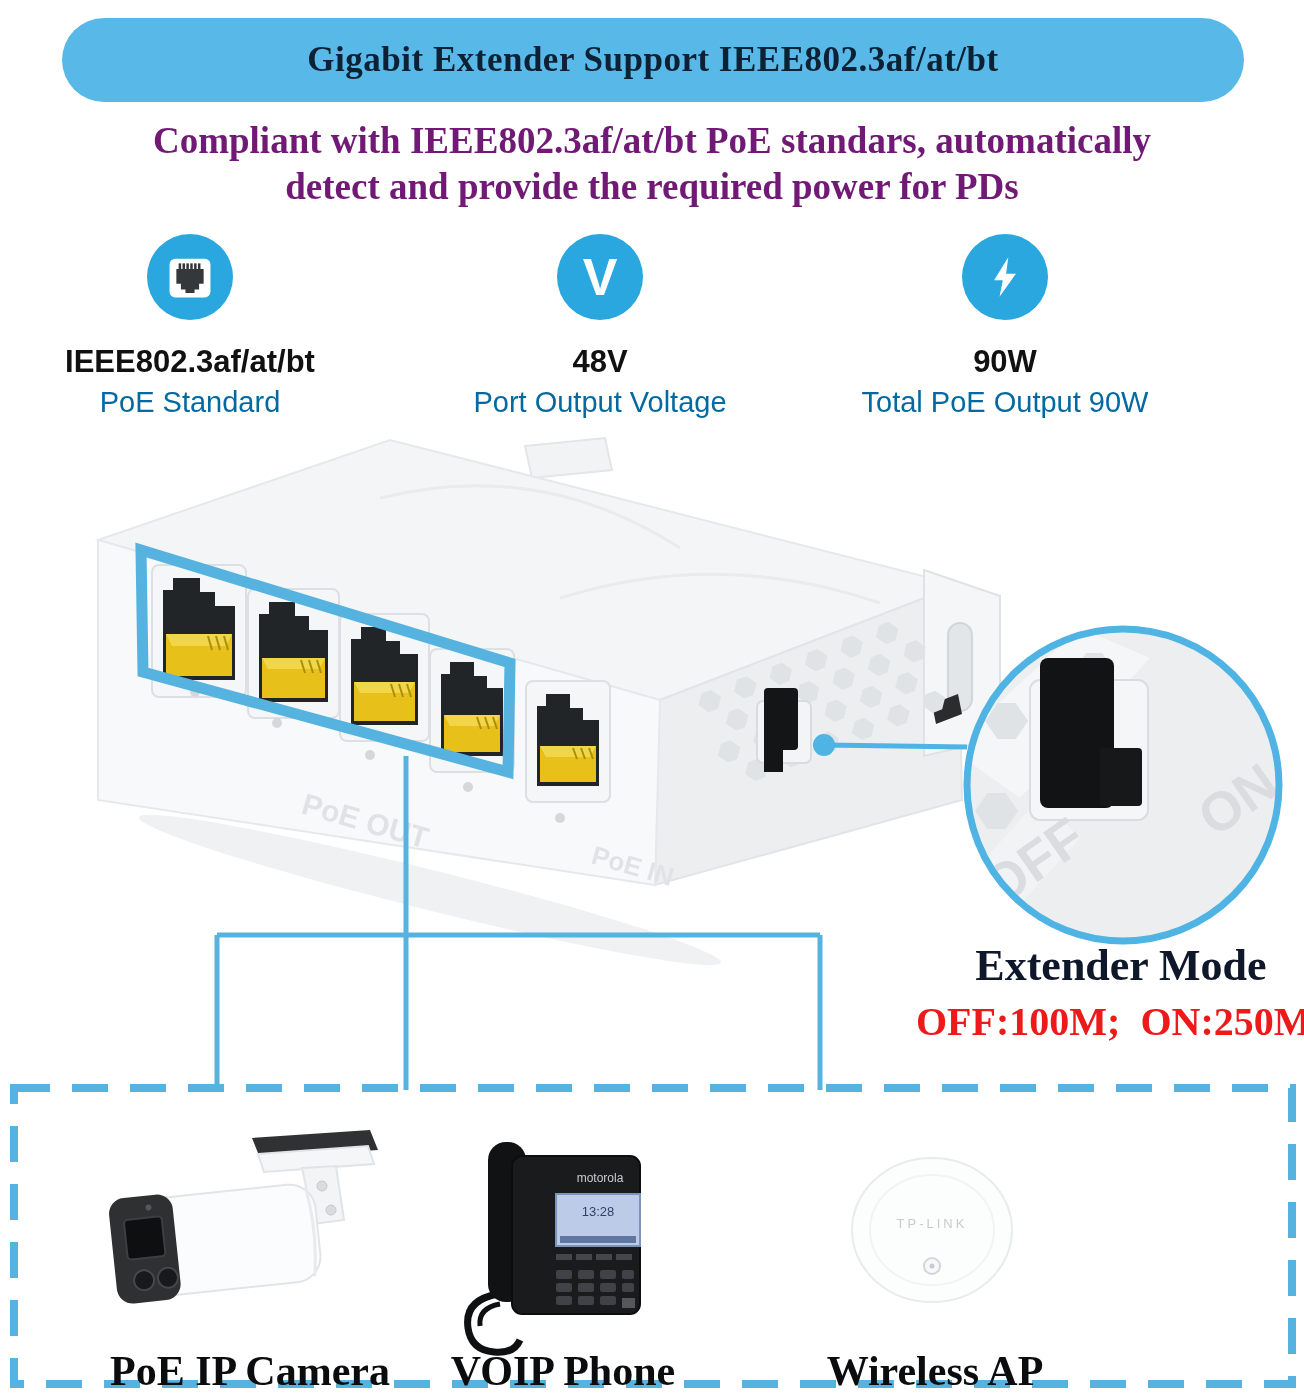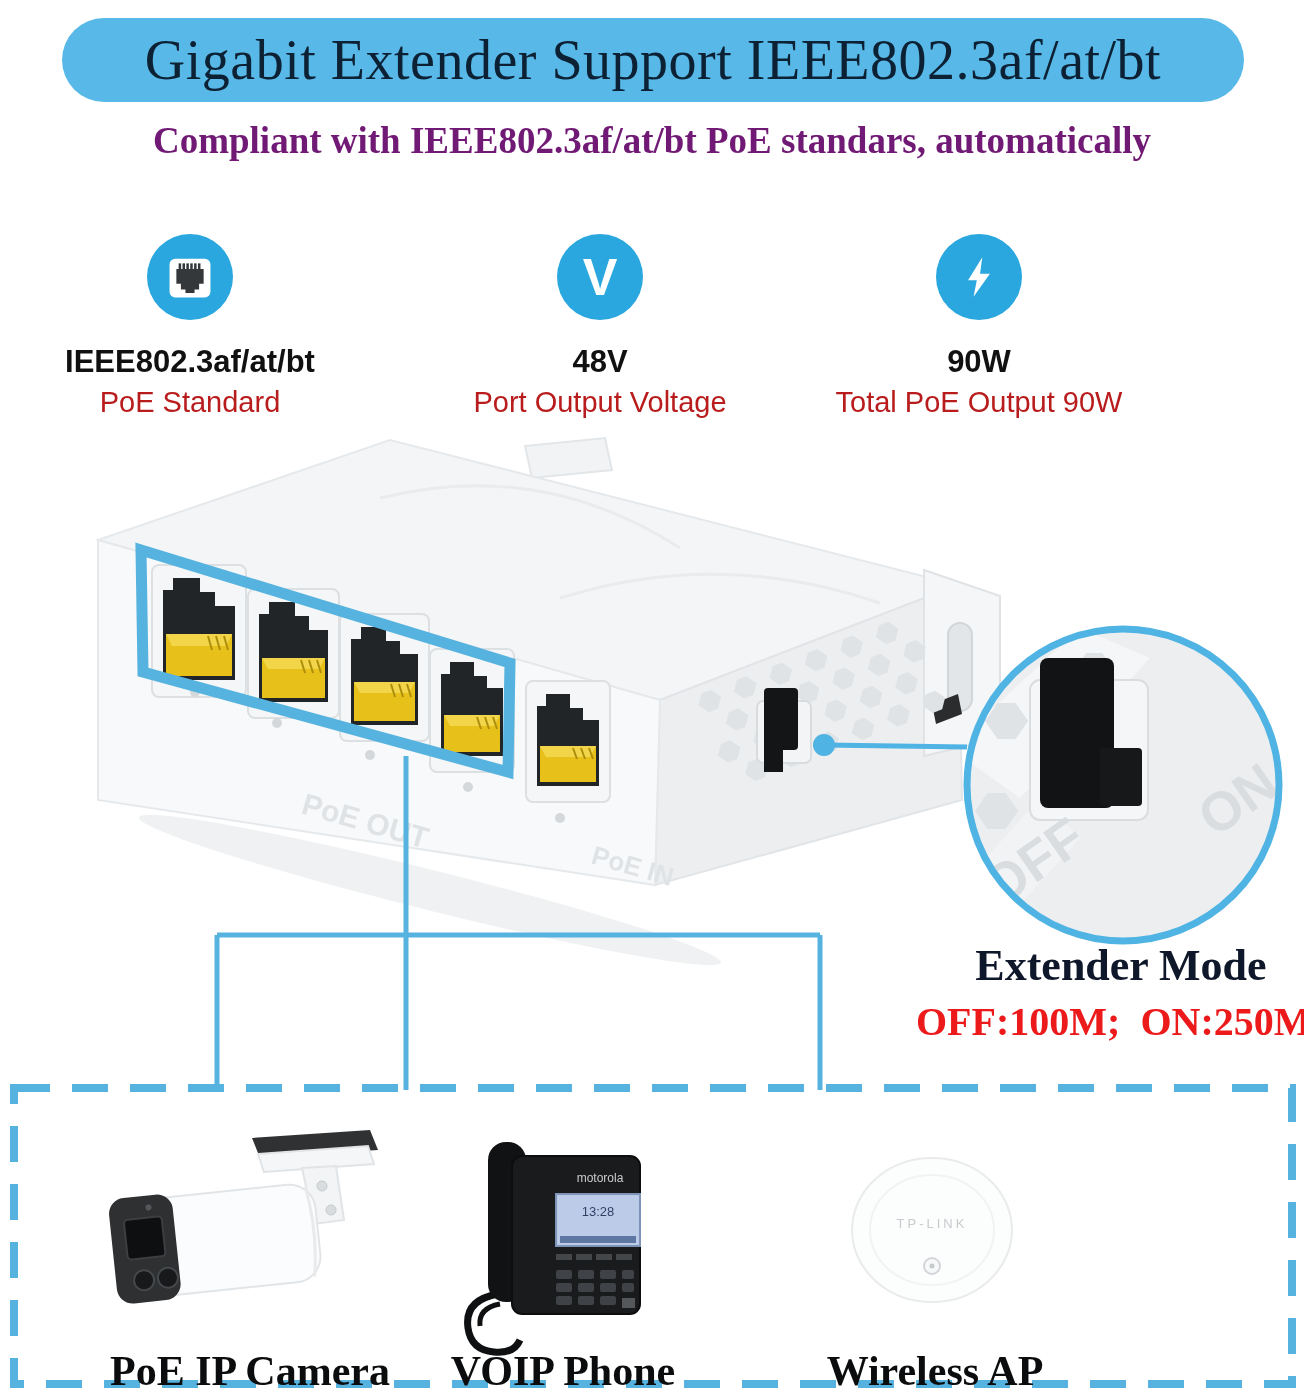--- a/index.html
+++ b/index.html
@@ -2,35 +2,35 @@
 <html><head>
 <meta charset="utf-8">
 <style>
   html,body{margin:0;padding:0;background:#ffffff;}
   #page{position:relative;width:1304px;height:1394px;background:#ffffff;overflow:hidden;
         font-family:"Liberation Serif", serif;}
 
   
   .banner{position:absolute;left:62px;top:18px;width:1182px;height:84px;border-radius:44px;
           background:#58B9E8;display:flex;align-items:center;justify-content:center;}
-  .banner-title{font-size:56px;font-weight:normal;color:#0D2134;letter-spacing:.5px;}
+  .banner-title{font-size:35px;font-weight:bold;color:#0D2134;letter-spacing:.5px;}
 
   
   .subtitle{position:absolute;left:0;top:118px;width:1304px;text-align:center;
             font-size:37px;font-weight:bold;color:#701a75;line-height:46px;}
 
   
   .feature{position:absolute;text-align:center;font-family:"Liberation Sans", sans-serif;}
   .f1{left:15px;top:234px;width:350px;}
   .f2{left:440px;top:234px;width:320px;}
-  .f3{left:789px;top:234px;width:380px;}
+  .f3{left:815px;top:234px;width:380px;}
   .icon-circle{width:86px;height:86px;border-radius:50%;background:#29A7DE;margin:0 auto;
                display:flex;align-items:center;justify-content:center;}
   .feature-title{margin-top:24px;font-size:31px;font-weight:bold;color:#111;}
-  .feature-sub{margin-top:6px;font-size:29px;color:#b91c1c;}
+  .feature-sub{margin-top:6px;font-size:29px;color:#0369a1;}
   .v-glyph{font-size:52px;font-weight:bold;color:#ffffff;line-height:1;}
 
   
   #scene{position:absolute;left:0;top:418px;width:1304px;height:970px;}
 
   
   .callout-title{position:absolute;left:951px;top:940px;width:340px;text-align:center;
                  font-size:44px;font-weight:bold;color:#0f172a;}
   .callout-detail{position:absolute;left:916px;top:998px;width:392px;text-align:center;
                   font-size:40px;font-weight:bold;color:#ED1A1B;white-space:pre;}
@@ -45,20 +45,21 @@
 <body>
 
 <div id="page">
 
   <div class="banner">
     <div class="banner-title">Gigabit Extender Support IEEE802.3af/at/bt</div>
   </div>
 
   <div class="subtitle">
     <div>Compliant with IEEE802.3af/at/bt PoE standars, automatically</div>
+    <div>detect and provide the required power for PDs</div>
   </div>
 
   <div class="feature f1">
     <div class="icon-circle">
       <svg width="50" height="50" viewBox="0 0 44 44">
         <rect x="4" y="6" width="36" height="34" rx="5" fill="#ffffff"></rect>
         <g fill="#35383B">
           <rect x="12" y="10" width="2.2" height="5"></rect>
             <rect x="15.4" y="10" width="2.2" height="5"></rect>
           <rect x="18.8" y="10" width="2.2" height="5"></rect>

